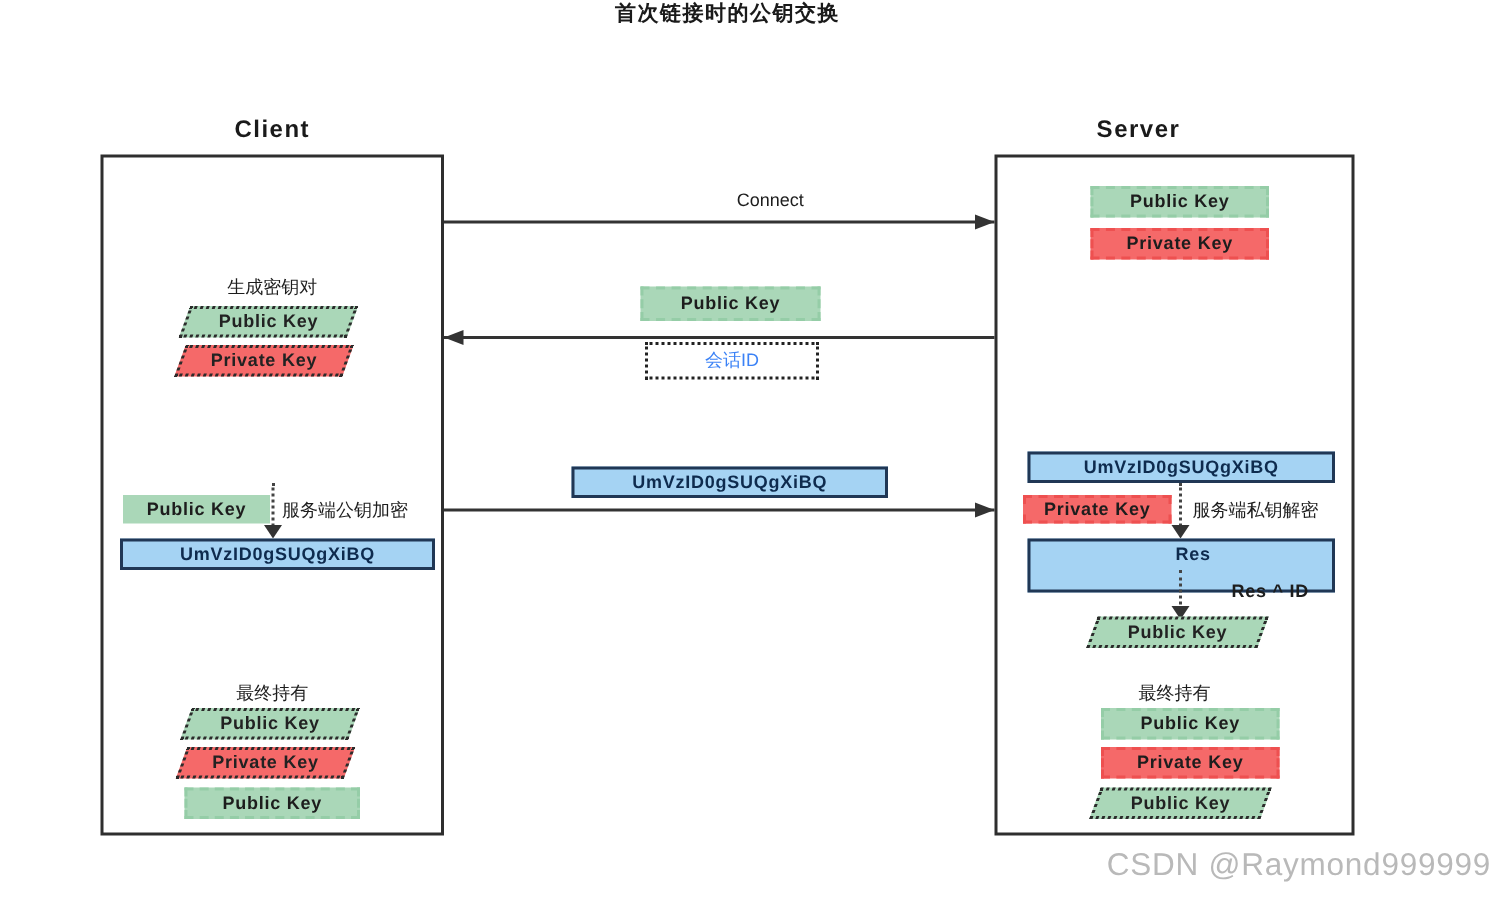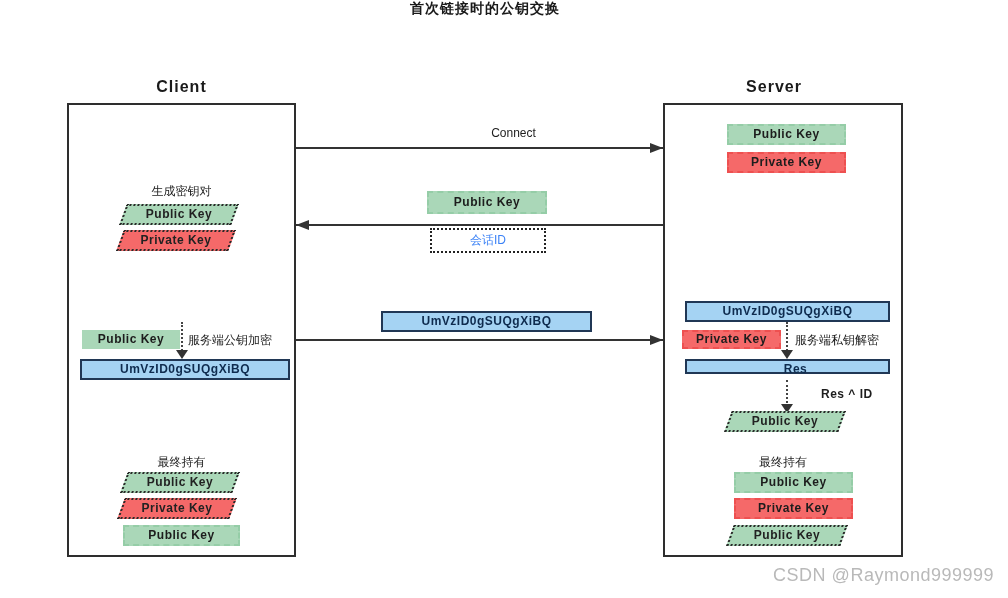--- a/index.html
+++ b/index.html
@@ -22,31 +22,31 @@
   .rect-green{background:#aad7b8;border:2px dashed #95cda7;line-height:16px;}
   .rect-red{background:#f56969;border:2px dashed #ee5050;line-height:16px;}
   .plain-green{background:#aad7b8;border:none;line-height:19px;}
   .para{border:2px dotted #2b2b2b;transform:skewX(-20deg);font-size:12px;font-weight:bold;text-align:center;letter-spacing:.5px;}
   .para>span{display:block;transform:skewX(20deg);line-height:17px;}
   .green-fill{background:#aad7b8;}
   .red-fill{background:#f56969;}
   .bluebox{background:#a5d3f3;border:2px solid #203755;color:#0e2b4e;font-weight:bold;font-size:12px;text-align:center;letter-spacing:.5px;line-height:17px;}
   .dotbox{background:#ffffff;border:2px dotted #222;font-size:12px;text-align:center;line-height:21px;color:#3b82f6;}
   .note{font-size:12px;color:#1d1d1d;}
-  .watermark{font-size:18px;color:#b9b9b9;letter-spacing:.5px;}
+  .watermark{font-size:21px;color:#b9b9b9;letter-spacing:.5px;}
 </style>
 </head>
 <body>
 
 <div class="canvas">
 
   <div class="abs center actor" style="left:67px;top:78px;width:229px;">Client</div>
 
   <div class="abs center title" style="left:0;top:48;width:970px;">首次链接时的公钥交换</div>
-  <div class="abs center actor" style="left:654px;top:78px;width:240px;">Server</div>
+  <div class="abs center actor" style="left:639px;top:78px;width:240px;">Server</div>
 
   <div class="abs box" style="left:67px;top:103px;width:229px;height:454px;"></div>
   <div class="abs box" style="left:663px;top:103px;width:240px;height:454px;"></div>
 
   <div class="abs center note" style="left:296px;top:126px;width:435px;">Connect</div>
   <div class="abs hline" style="left:296px;top:147px;width:367px;"></div>
   <div class="abs ah-right" style="left:650px;top:143px;"></div>
 
   <div class="abs chip plain-green" style="left:427px;top:191px;width:120px;height:23px;border:2px dashed #95cda7;">Public Key</div>
   <div class="abs hline" style="left:296px;top:224px;width:367px;"></div>
@@ -81,21 +81,21 @@
   <div class="abs chip rect-green" style="left:123px;top:525px;width:117px;height:21px;">Public Key</div>
 
   <div class="abs chip rect-green" style="left:727px;top:124px;width:119px;height:21px;">Public Key</div>
   <div class="abs chip rect-red" style="left:727px;top:152px;width:119px;height:21px;">Private Key</div>
 
   <div class="abs bluebox" style="left:685px;top:301px;width:205px;height:21px;">UmVzID0gSUQgXiBQ</div>
   <div class="abs chip rect-red" style="left:682px;top:330px;width:99px;height:19px;line-height:14px;">Private Key</div>
   <div class="abs vdots" style="left:786px;top:322px;height:29px;"></div>
   <div class="abs ah-down" style="left:781px;top:350px;"></div>
   <div class="abs note" style="left:795px;top:332px;width:104px;">服务端私钥解密</div>
-  <div class="abs bluebox" style="left:685px;top:359px;width:205px;height:15px;padding-left:16px;">Res</div>
+  <div class="abs bluebox" style="left:685px;top:359px;width:205px;height:36px;padding-left:16px;">Res</div>
 
   <div class="abs vdots" style="left:786px;top:380px;height:27px;"></div>
   <div class="abs ah-down" style="left:781px;top:404px;"></div>
   <div class="abs note b" style="left:801px;top:387px;letter-spacing:.5px;">Res ^ ID</div>
   <div class="abs para green-fill" style="left:728px;top:411px;width:114px;height:21px;">
       <span>Public Key</span>
     </div>
 
   <div class="abs center note" style="left:663px;top:454px;width:240px;">最终持有</div>
   <div class="abs chip rect-green" style="left:734px;top:472px;width:119px;height:21px;">Public Key</div>

